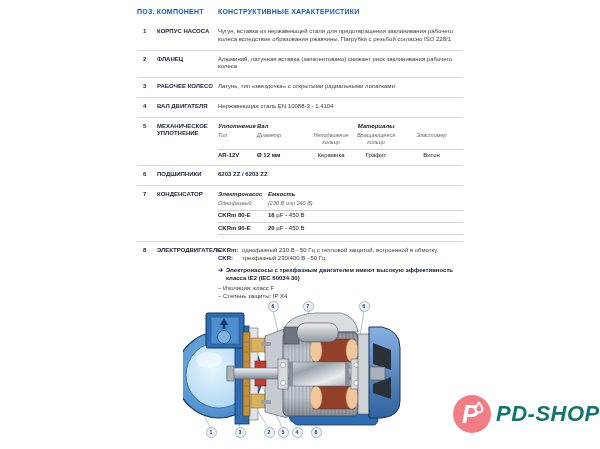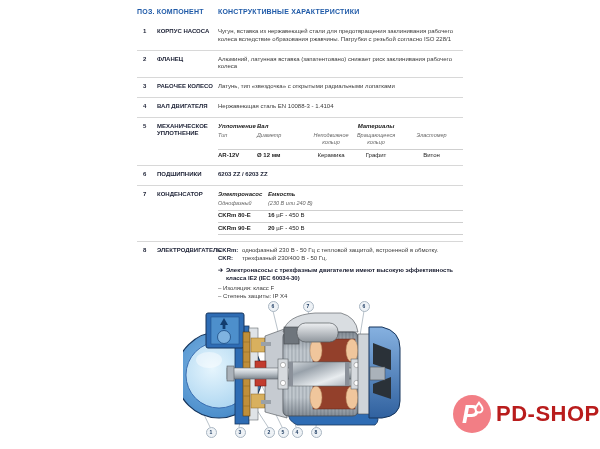--- a/index.html
+++ b/index.html
@@ -42,21 +42,21 @@
   .mbullets { margin-top:3px; font-size:6px; line-height:7.8px; color:#3a3a3a; }
 
   
   .drawing-wrap { position:absolute; left:183px; top:298px; width:227px; height:150px; }
   .callout { position:absolute; width:11px; height:11px; border-radius:50%; background:#eef2f6;
              border:1px solid #a9b6c2; display:flex; align-items:center; justify-content:center;
              font-size:5px; font-weight:bold; color:#16355c; }
 
   
   .logo { position:absolute; left:452px; top:392px; width:148px; height:44px; display:flex; align-items:center; }
-  .logo-text { font-size:22px; font-weight:bold; color:#b91c1c; letter-spacing:.5px; margin-left:4px; }
+  .logo-text { font-size:22px; font-weight:bold; font-style:italic; color:#0f766e; letter-spacing:.5px; margin-left:4px; }
 </style>
 </head>
 <body>
 
 <div class="page">
 
   <div class="spec">
     <div class="thead">
       <span>ПОЗ. КОМПОНЕНТ</span>
       <span>КОНСТРУКТИВНЫЕ ХАРАКТЕРИСТИКИ</span>

